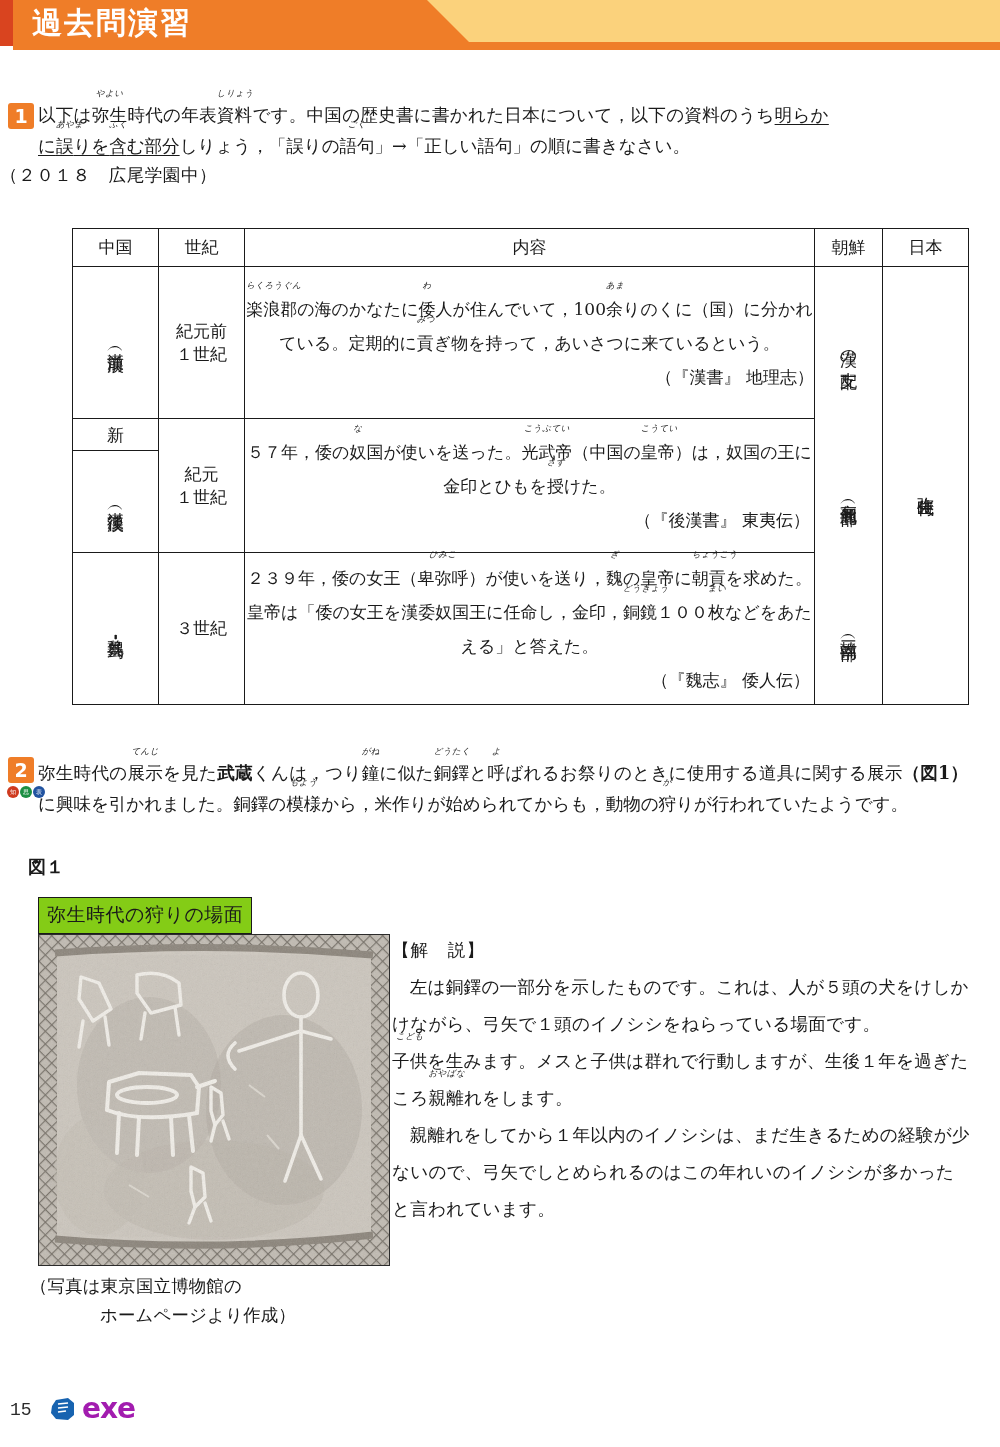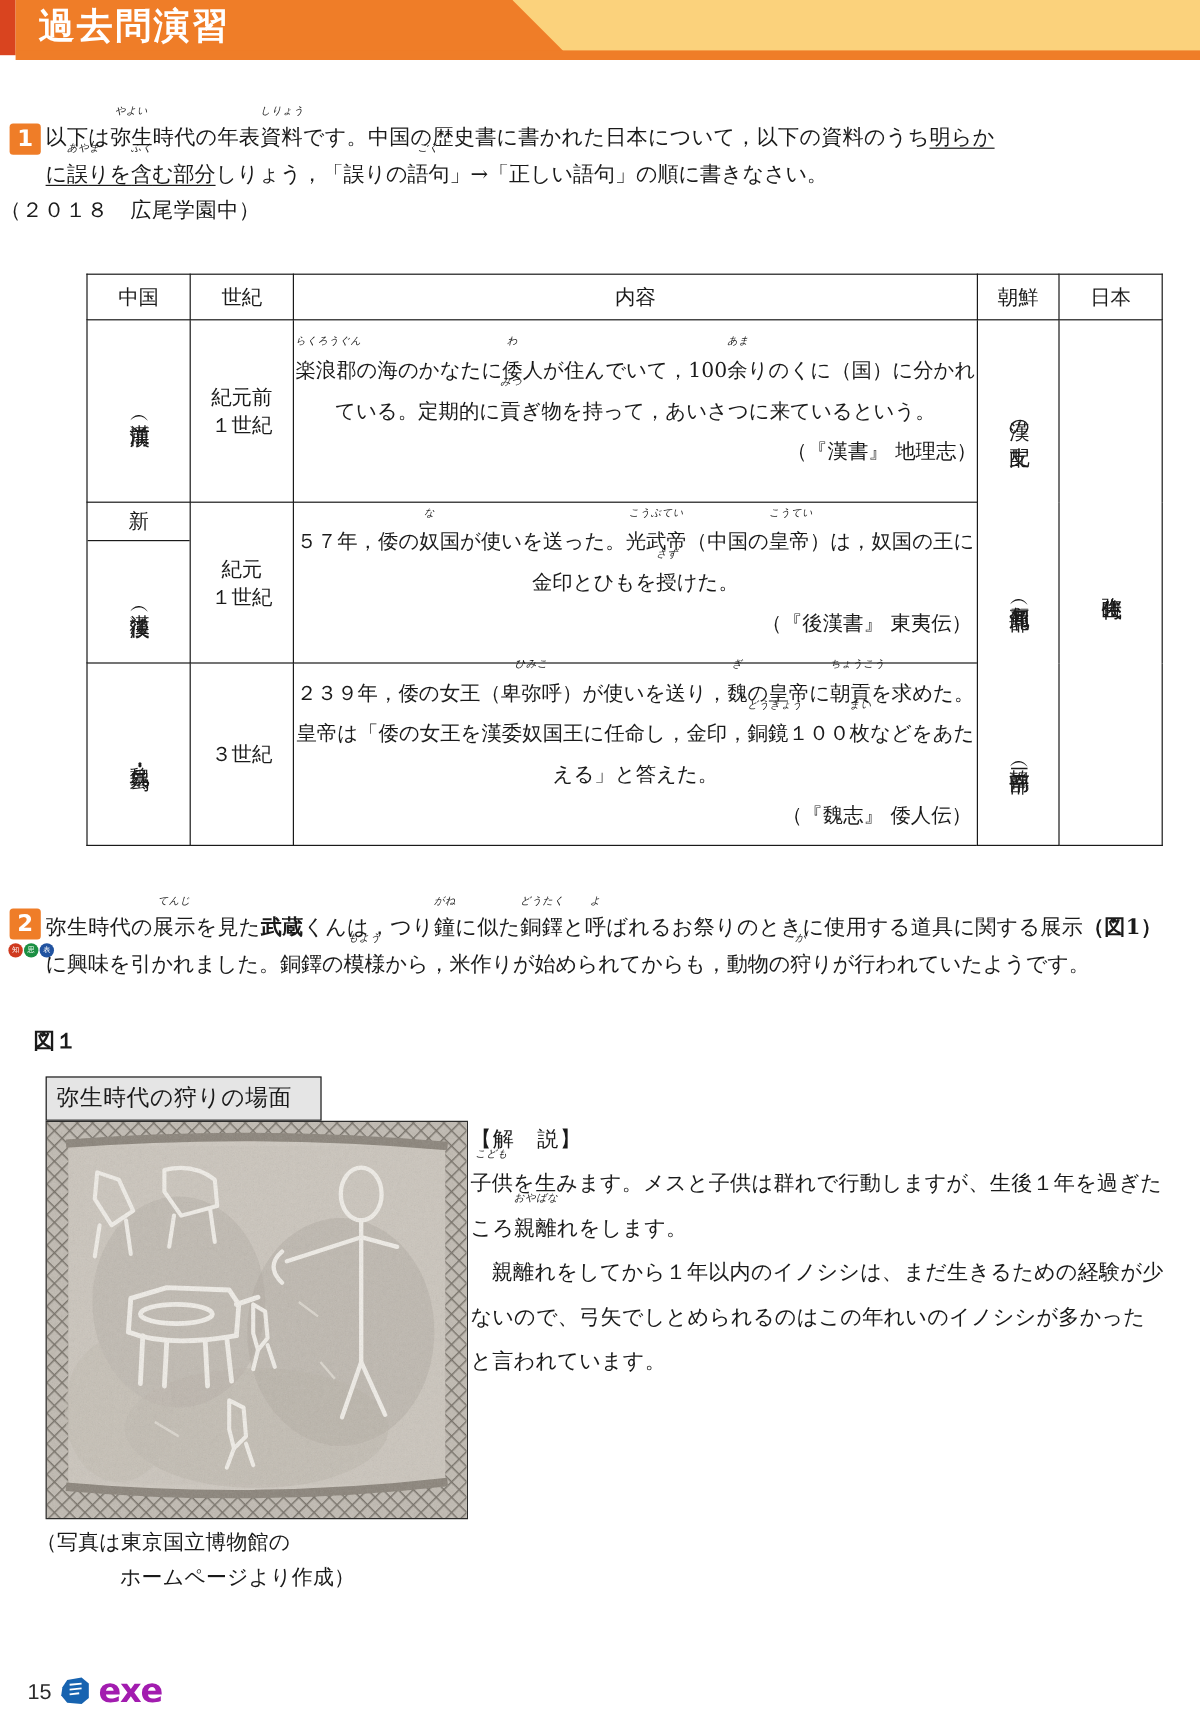--- a/index.html
+++ b/index.html
@@ -216,25 +216,25 @@
     position: absolute;
     left: 28px; top: 855px;
     font-size: 18px;
     font-weight: bold;
     font-family: "DejaVu Sans", "Liberation Sans", sans-serif;
   }
   .fig-caption-box {
     position: absolute;
     left: 38px; top: 897px;
     border: 1.8px solid #1a1a1a;
-    padding: 4px 24px 5px 8px;
+    padding: 4px 8px 5px 8px;
     font-size: 19px;
     font-family: "DejaVu Sans", "Liberation Sans", sans-serif;
     letter-spacing: 0.5px;
-    background: #e5e5e5;
+    background: #84cc16;
   }
   .photo-frame {
     position: absolute;
     left: 38px; top: 934px;
     width: 352px; height: 332px;
     border: 1.2px solid #2b2b2b;
     overflow: hidden;
     background: #cfcbc4;
   }
   .photo-caption {
@@ -256,23 +256,23 @@
     letter-spacing: 0.2px;
   }
   .expl .head {
     letter-spacing: 1px;
   }
   .expl p { margin: 0; }
 
   
   .pagenum {
     position: absolute;
-    left: 23px; top: 1400px;
+    left: 10px; top: 1400px;
     font-size: 18px;
-    font-family: Liberation Sans, sans-serif;
+    font-family: Liberation Mono, monospace;
     color: #2b2b2b;
   }
   .logo {
     position: absolute;
     left: 48px; top: 1394px;
     display: flex;
     align-items: center;
     gap: 4px;
   }
   .logo-text {
@@ -475,20 +475,21 @@
   </svg>
 </div>
 
 <div class="photo-caption">
   <span>（写真は東京国立博物館の</span>
   <span class="l2">ホームページより作成）</span>
 </div>
 
 <div class="expl">
   <p class="head">【解　説】</p>
+  <p>　左は銅鐸の一部分を示したものです。これは、人が５頭の犬をけしかけながら、弓矢で１頭のイノシシをねらっている場面です。</p>
   <p><span class="ruby-wrap"><span class="rb-top">こども</span><span>子供</span></span><span>を生みます。メスと子供は群れで行動しますが、生後１年を過ぎたころ</span><span class="ruby-wrap"><span class="rb-top">おやばな</span><span>親離</span></span><span>れをします。</span></p>
   <p>　親離れをしてから１年以内のイノシシは、まだ生きるための経験が少ないので、弓矢でしとめられるのはこの年れいのイノシシが多かったと言われています。</p>
 </div>
 
 <div class="pagenum">15</div>
 <div class="logo">
   <svg width="30" height="30" viewBox="0 0 30 30">
     <path d="M4 12 L8 6 L20 4 L26 9 L26 21 L20 26 L8 25 L3 19 Z" fill="#1763b0"></path>
     <path d="M10 10 L20 9 M10 14 L20 13 M10 18 L18 17" stroke="#ffffff" stroke-width="1.6" fill="none"></path>
   </svg>

